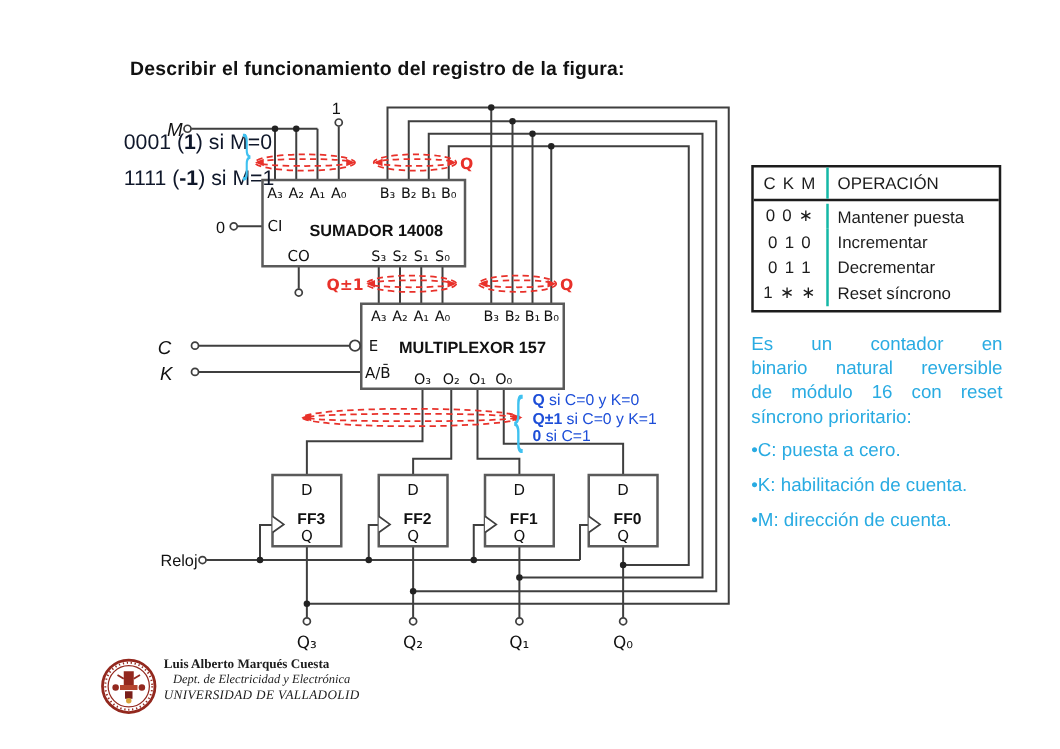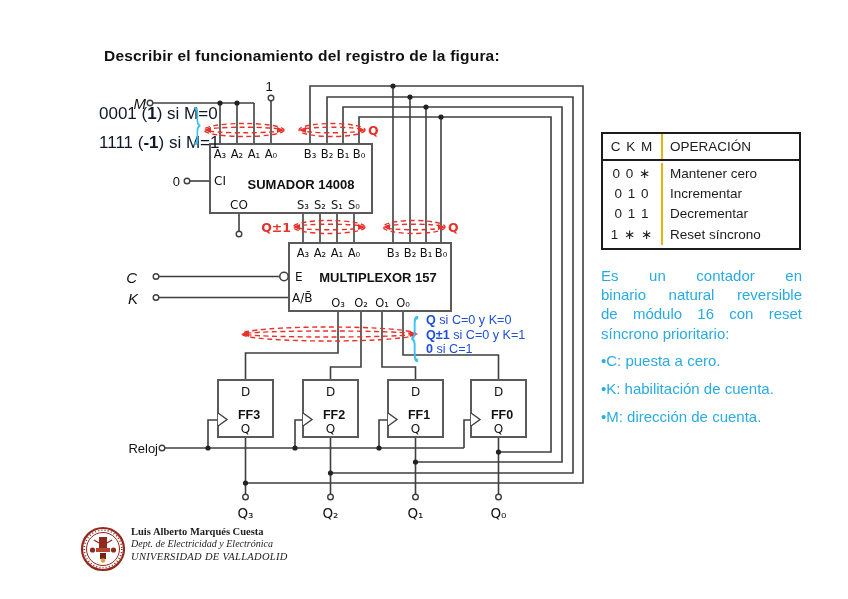--- a/index.html
+++ b/index.html
@@ -18,33 +18,33 @@
   .redsvg{fill:#e8312a;font-weight:bold;font-family:"DejaVu Sans",sans-serif;font-size:12.5px;}
   .rednote{font-size:17px;color:#0f172a;white-space:nowrap;line-height:13px;}
   .rednote b{font-weight:bold;}
   .muxnote{font-size:12.6px;color:#1d4ed8;white-space:nowrap;line-height:14.6px;}
   .brace{color:#3fc1f0;font-weight:300;transform-origin:left top;}
   
   .optable{left:581px;top:132px;width:196px;border:2px solid #1c1c1c;background:#fff;
            font-size:13.5px;color:#1c1c1c;font-family:"Liberation Sans","DejaVu Sans",sans-serif;}
   .t-row{display:flex;align-items:center;}
   .t-head{height:25px;border-bottom:2px solid #1c1c1c;}
-  .t-ckm{width:58px;flex:0 0 58px;border-right:2px solid #eab308;text-align:center;
+  .t-ckm{width:58px;flex:0 0 58px;border-right:2px solid #14b8a6;text-align:center;
          align-self:stretch;display:flex;align-items:center;justify-content:center;letter-spacing:1px;}
   .t-op{padding-left:7px;}
   .t-body .t-row{height:20.4px;}
   .t-body{padding:2px 10px 3px 0;}
   
   .notes{left:581px;top:266px;width:201px;color:#29abe2;font-size:15px;line-height:19.2px;}
   .jfull{text-align:justify;text-align-last:justify;}
   .bullet{margin-top:8.6px;white-space:nowrap;}
   
   .footer-text{left:111px;top:526px;color:#1c1c1c;font-family:"Liberation Serif",serif;}
   .f1{font-size:10.5px;font-weight:bold;line-height:12px;}
-  .f2{font-size:10px;font-style:italic;line-height:12px;}
+  .f2{font-size:10px;font-style:italic;line-height:12px;text-align:center;}
   .f3{font-size:10.5px;font-style:italic;line-height:13px;letter-spacing:.3px;}
 </style>
 </head>
 <body>
 
 <div class="stage">
 
   <div class="abs title">Describir el funcionamiento del registro de la figura:</div>
 
   <svg class="abs" style="left:0;top:0;" width="848" height="599" viewBox="0 0 848 599">
@@ -249,21 +249,21 @@
   </div>
 
   <div class="abs optable">
     <div class="t-row t-head">
       <span class="t-ckm">C K M</span>
       <span class="t-op">OPERACIÓN</span>
     </div>
     <div class="t-body">
       <div class="t-row">
         <span class="t-ckm">0 0 ∗</span>
-        <span class="t-op">Mantener cero</span>
+        <span class="t-op">Mantener puesta</span>
       </div>
       <div class="t-row">
         <span class="t-ckm">0 1 0</span>
         <span class="t-op">Incrementar</span>
       </div>
       <div class="t-row">
         <span class="t-ckm">0 1 1</span>
         <span class="t-op">Decrementar</span>
       </div>
       <div class="t-row">

